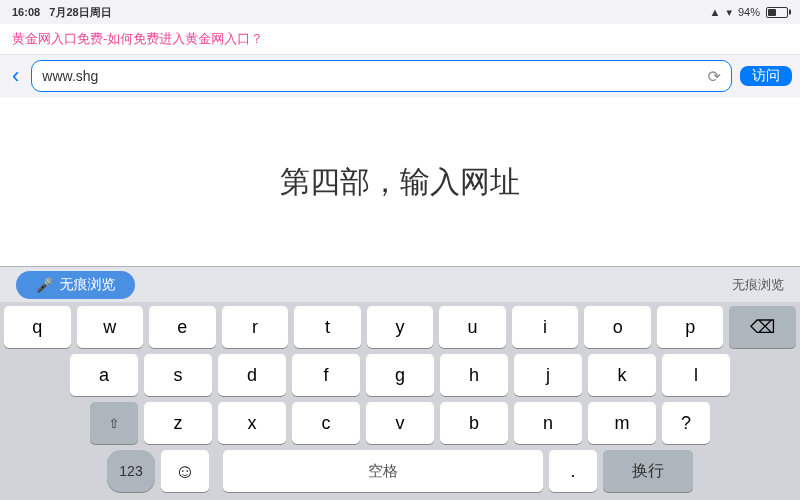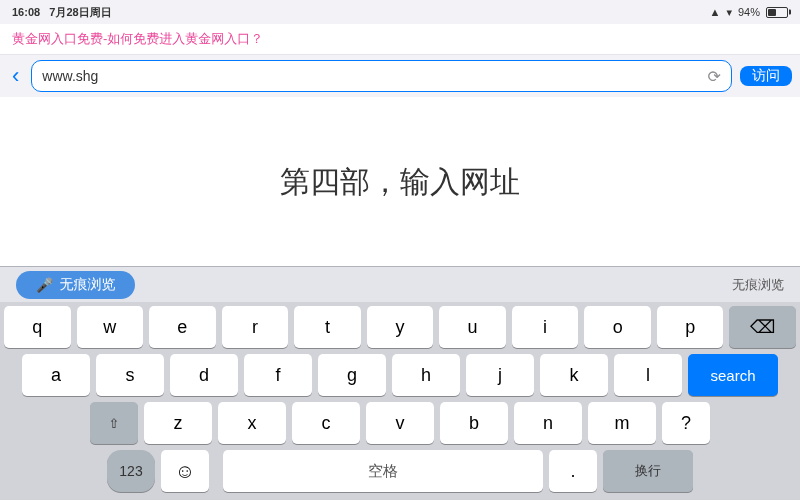--- a/index.html
+++ b/index.html
@@ -216,21 +216,21 @@
       max-width: 48px;
     }
     .key.shift-key {
       background: #adb5bd;
       max-width: 48px;
     }
     .key.return-key {
       background: #adb5bd;
       max-width: 90px;
       flex: 1.3;
-      font-size: 13px;
+      font-size: 16px;
     }
     .key.space-key {
       flex: 4;
       max-width: 320px;
       font-size: 15px;
       color: #555;
       margin-left: 8px;
     }
     .key.emoji-key {
       max-width: 48px;
@@ -311,21 +311,20 @@
     <div class="key-row">
       <div class="key">a</div>
       <div class="key">s</div>
       <div class="key">d</div>
       <div class="key">f</div>
       <div class="key">g</div>
       <div class="key">h</div>
       <div class="key">j</div>
       <div class="key">k</div>
       <div class="key">l</div>
-      <div class="key search-key">search</div>
     </div>
 
     <div class="key-row">
       <div class="key shift-key special">⇧</div>
       <div class="key">z</div>
       <div class="key">x</div>
       <div class="key">c</div>
       <div class="key">v</div>
       <div class="key">b</div>
       <div class="key">n</div>

